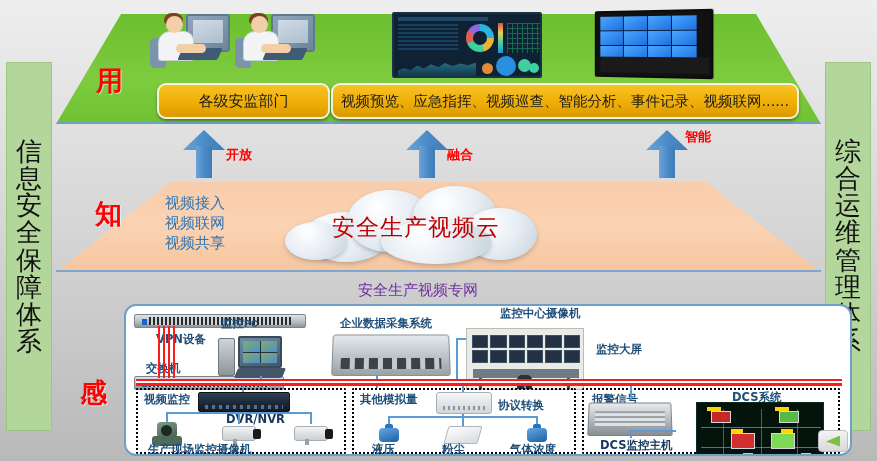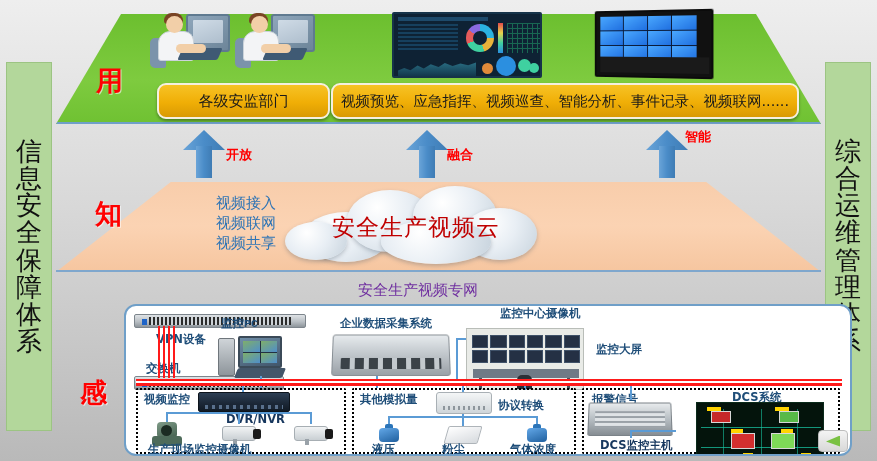--- a/index.html
+++ b/index.html
@@ -190,21 +190,21 @@
     position:absolute; left:0; top:0; width:100%; height:100%;
     display:flex; align-items:center; justify-content:center;
     color:#c00000; font-size:23px; font-family:"DejaVu Sans", sans-serif;
     letter-spacing:1px; z-index:3; padding-top:4px;
   }
 
   .cloud-side {
     position:absolute; color:#2e74b5; font-size:15px; line-height:1.32;
     font-family:"DejaVu Sans", sans-serif; white-space:pre-line;
   }
-  #cloud-left  { left:146px; top:194px; text-align:right; width:130px; }
+  #cloud-left  { left:130px; top:194px; text-align:center; width:130px; }
   #cloud-right { left:556px; top:194px; text-align:left; width:220px; }
 
   
   .fan { position:absolute; left:300px; top:268px; width:300px; height:42px; overflow:hidden; }
   .fan i {
     position:absolute; left:150px; top:40px; width:1px; height:60px;
     background:#b8b8b8; transform-origin:bottom center;
   }
   #net-label {
     position:absolute; left:358px; top:281px; color:#7030a0; font-size:15px;

